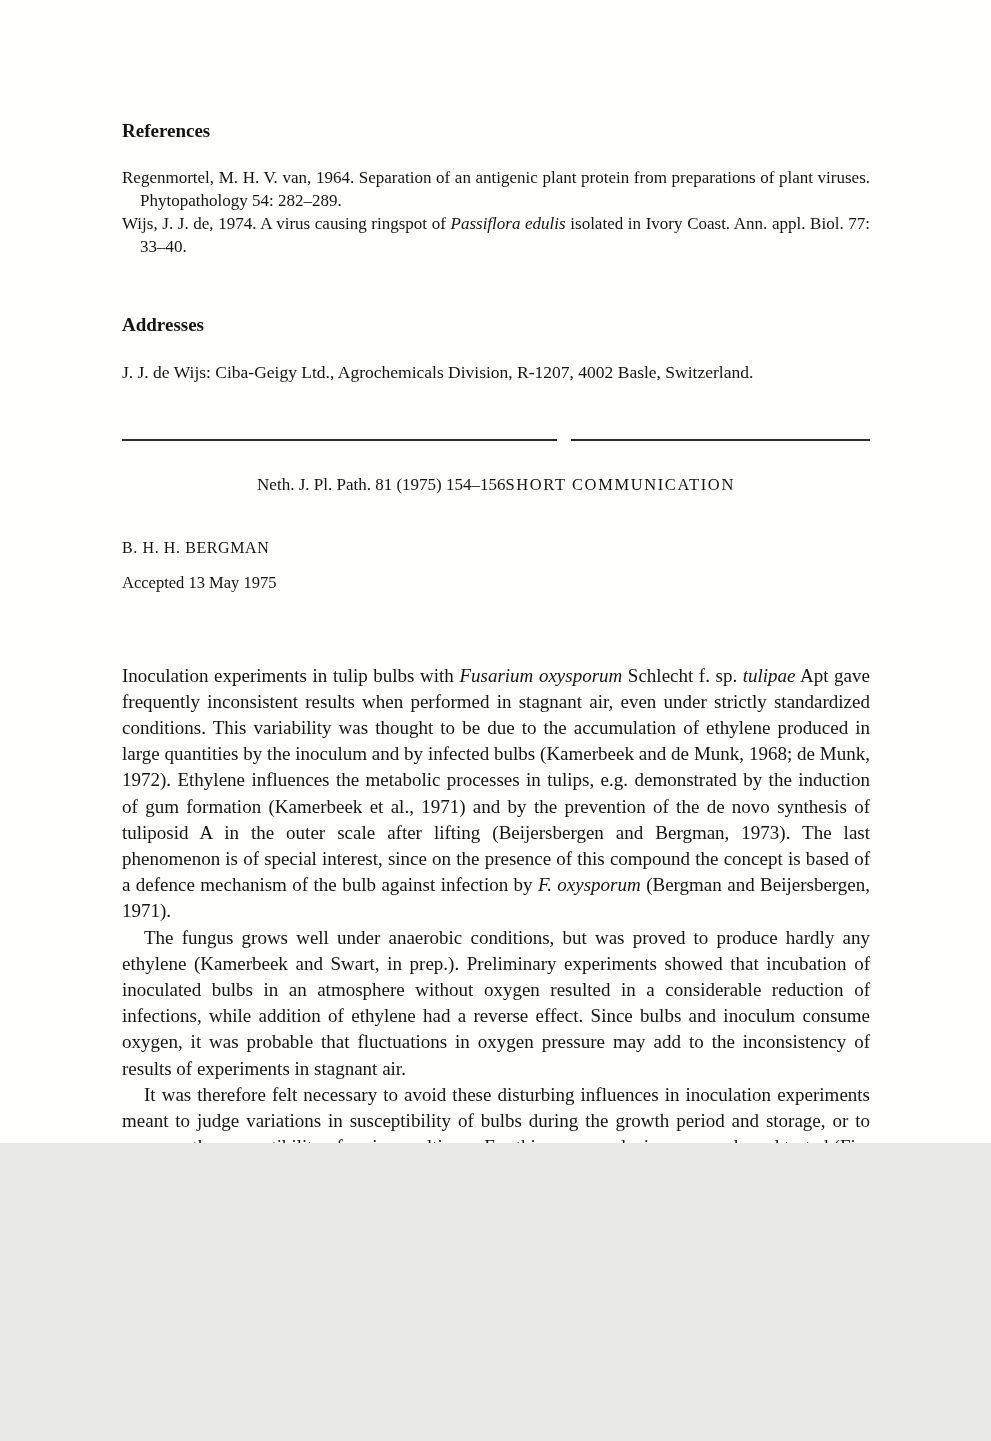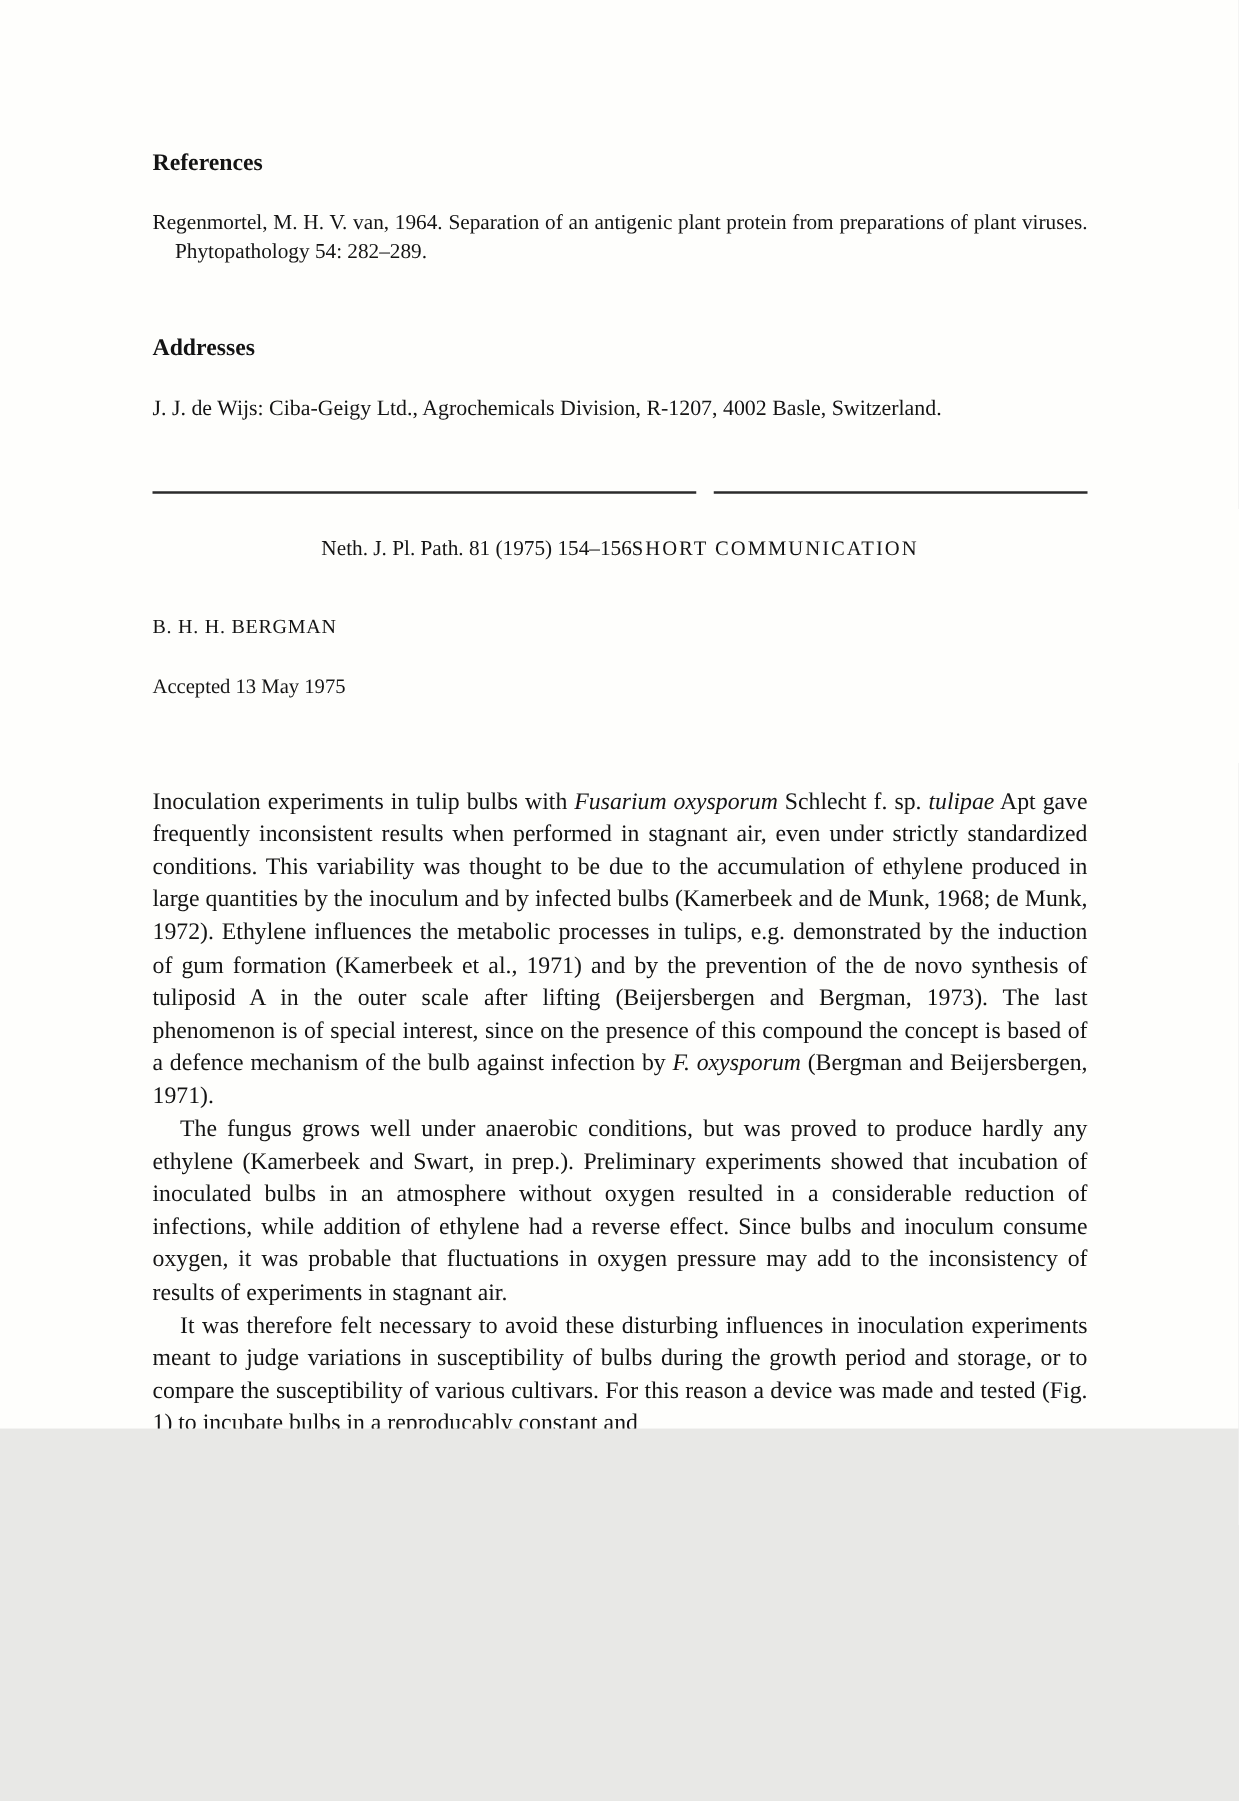--- a/index.html
+++ b/index.html
@@ -63,21 +63,21 @@
   .author {
     margin-top: 44px;
     font-size: 16px;
     letter-spacing: 0.6px;
   }
   .affiliation {
     margin-top: 26px;
     font-size: 16.5px;
   }
   .accepted {
-    margin-top: 28px;
+    margin-top: 16px;
     font-size: 16.5px;
   }
   .body-text {
     margin-top: 70px;
     font-size: 19px;
     line-height: 26.2px;
     text-align: justify;
   }
   .body-text p { margin: 0; }
   .body-text p.indent { text-indent: 22px; }
@@ -95,20 +95,21 @@
   i { font-style: italic; }
 </style>
 </head>
 <body>
 
 <div class="page">
 
   <section>
     <h3 class="section-heading">References</h3>
     <p class="ref-item"><span>Regenmortel, M. H. V. van, 1964. Separation of an antigenic plant protein from preparations of plant viruses. Phytopathology 54: 282–289.</span></p>
+    <p class="ref-item"><span>Wijs, J. J. de, 1974. A virus causing ringspot of </span><i>Passiflora edulis</i><span> isolated in Ivory Coast. Ann. appl. Biol. 77: 33–40.</span></p>
   </section>
 
   <section class="addresses-block">
     <h3 class="section-heading">Addresses</h3>
     <p class="addr-item">J. J. de Wijs: Ciba-Geigy Ltd., Agrochemicals Division, R-1207, 4002 Basle, Switzerland.</p>
   </section>
 
   <div class="rule-row">
     <div class="rule-seg rule-left"></div>
     <div class="rule-seg rule-right"></div>

